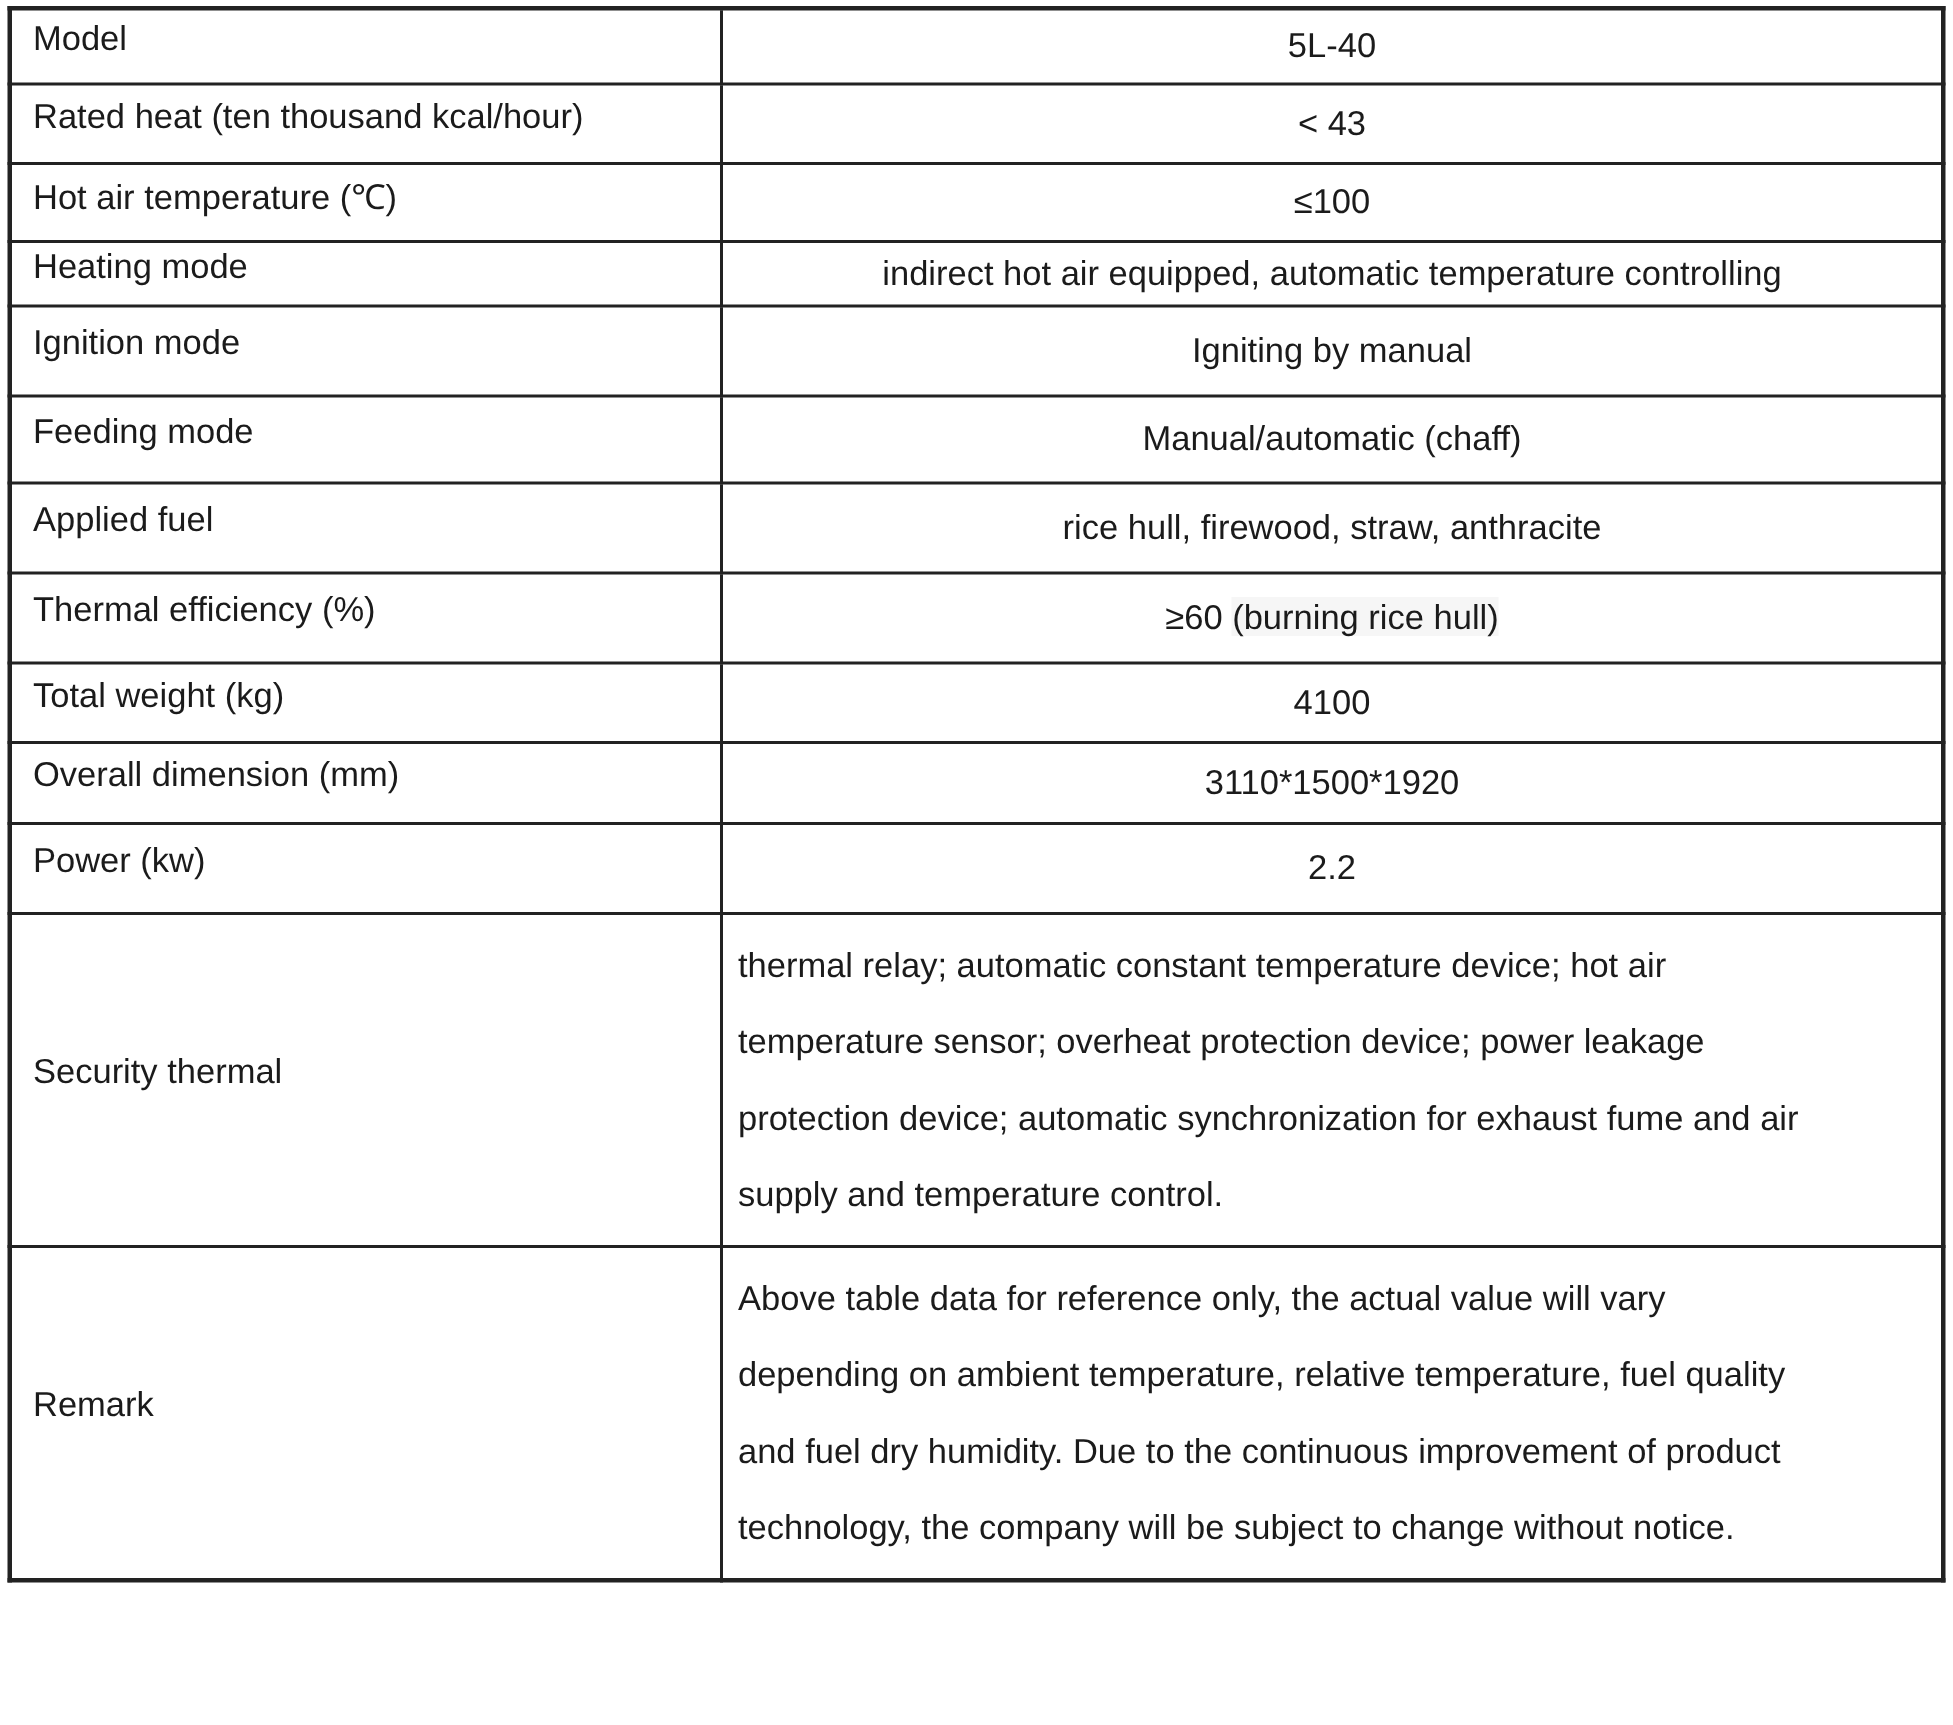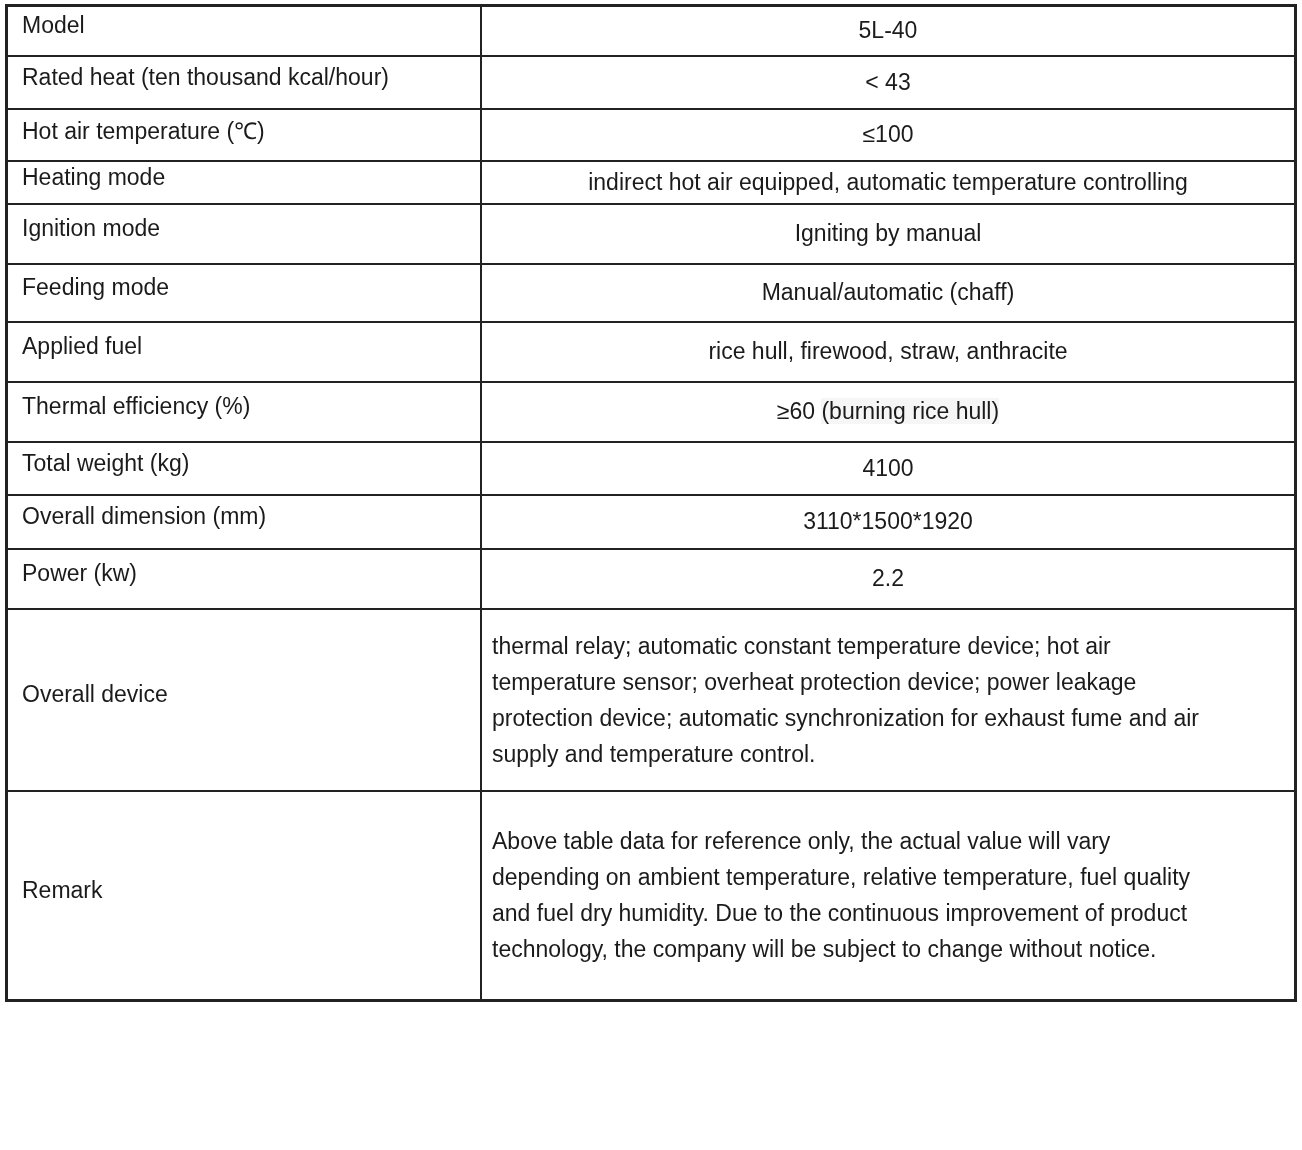--- a/index.html
+++ b/index.html
@@ -34,21 +34,21 @@
     text-align: left;
     padding: 2px 10px 12px 14px;
   }
   td.value-cell {
     text-align: center;
     padding: 2px 4px;
   }
   td.value-cell.paragraph {
     text-align: left;
     padding: 8px 18px 8px 10px;
-    line-height: 36px;
+    line-height: 51px;
     white-space: pre-line;
   }
   
   tr.r1  { height: 50px; }
   tr.r2  { height: 53px; }
   tr.r3  { height: 52px; }
   tr.r4  { height: 41px; }
   tr.r5  { height: 60px; }
   tr.r6  { height: 58px; }
   tr.r7  { height: 60px; }
@@ -114,21 +114,21 @@
       </tr>
       <tr class="r11">
         <td class="label-cell">Overall dimension (mm)</td>
         <td class="value-cell">3110*1500*1920</td>
       </tr>
       <tr class="r12">
         <td class="label-cell">Power (kw)</td>
         <td class="value-cell">2.2</td>
       </tr>
       <tr class="r14">
-        <td class="label-cell">Overall device</td>
+        <td class="label-cell">Security thermal</td>
         <td class="value-cell paragraph">thermal relay; automatic constant temperature device; hot air
 temperature sensor; overheat protection device; power leakage
 protection device; automatic synchronization for exhaust fume and air
 supply and temperature control.</td>
       </tr>
       <tr class="r15">
         <td class="label-cell">Remark</td>
         <td class="value-cell paragraph">Above table data for reference only, the actual value will vary
 depending on ambient temperature, relative temperature, fuel quality
 and fuel dry humidity. Due to the continuous improvement of product

